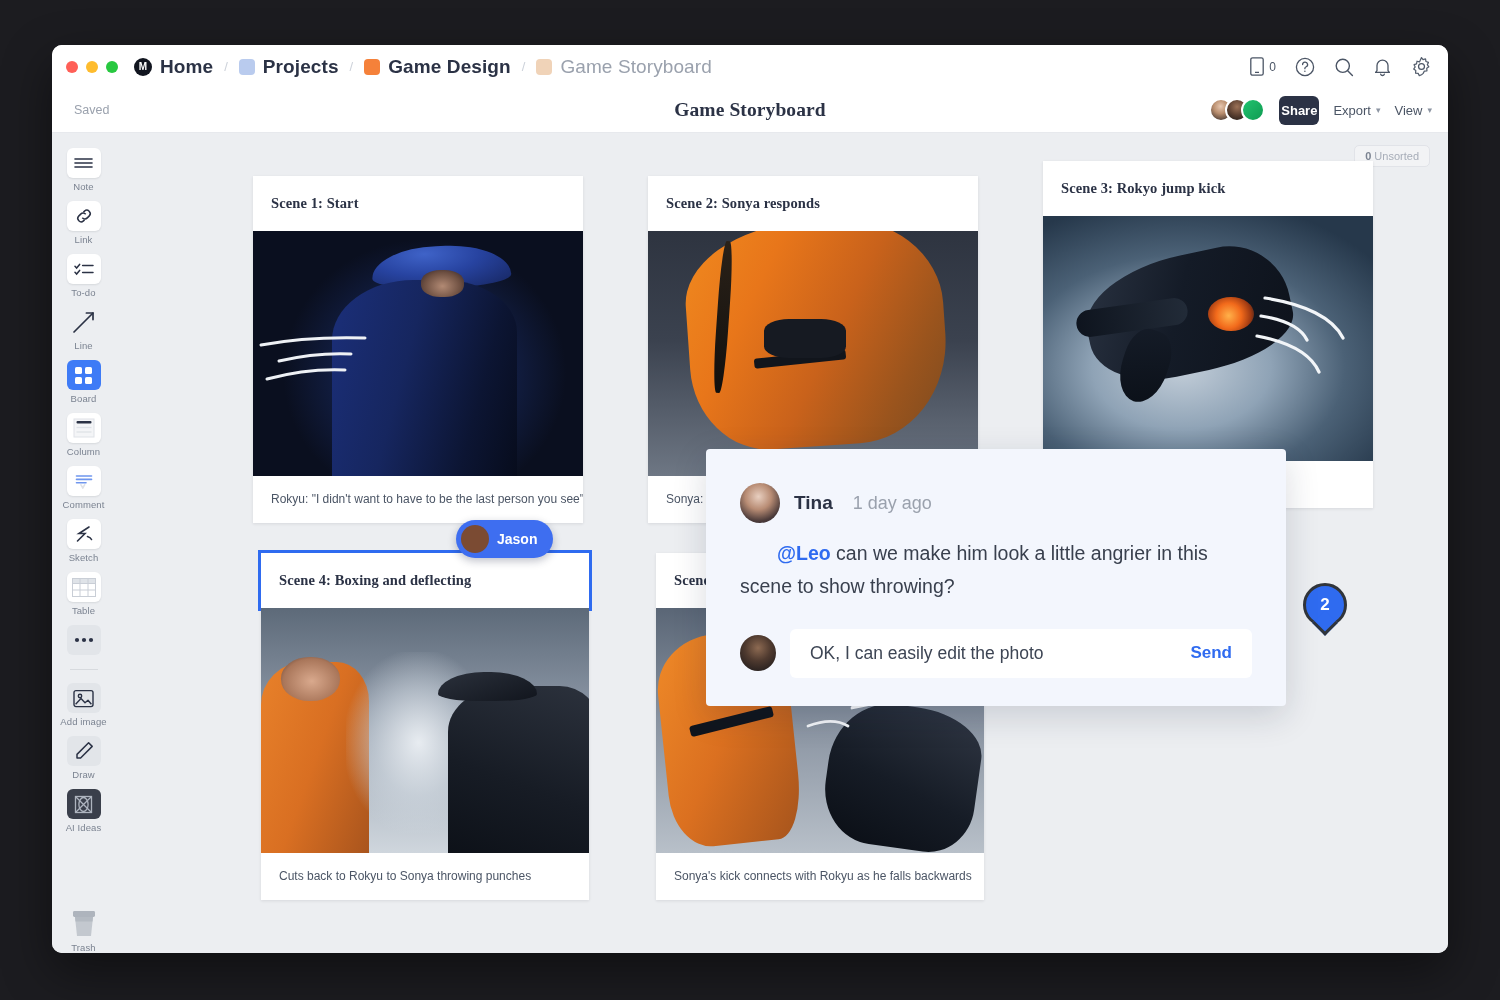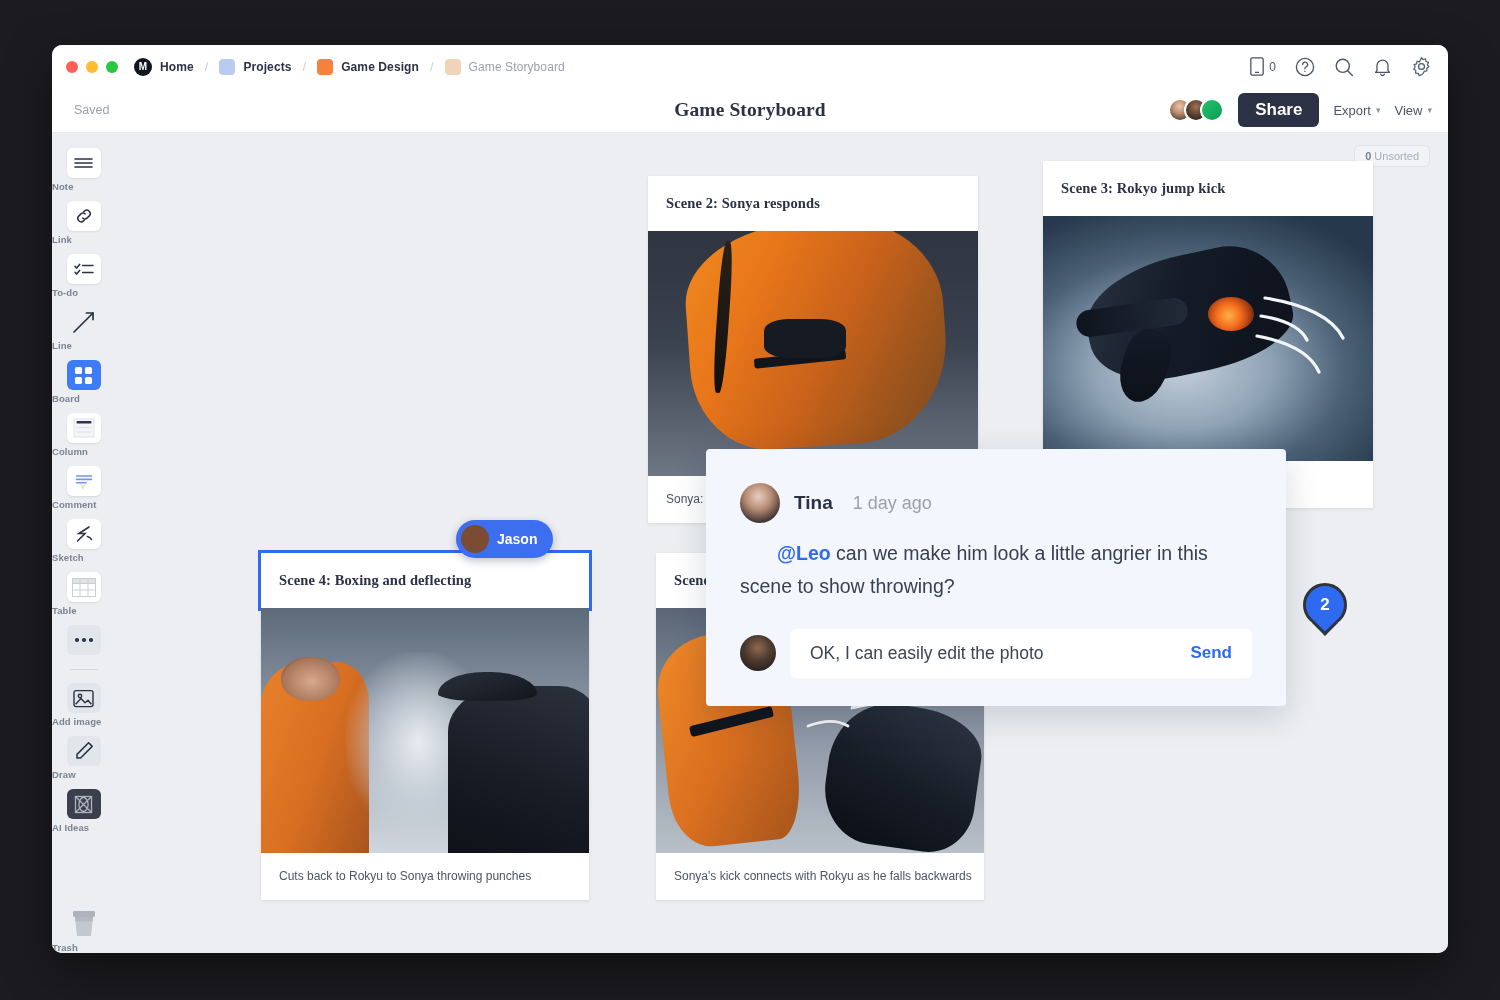--- a/index.html
+++ b/index.html
@@ -30,21 +30,21 @@
     background: #fff;
   }
   .traffic { display: flex; gap: 8px; align-items: center; margin-right: 16px; }
   .dot { width: 12px; height: 12px; border-radius: 50%; }
   .dot.red { background: #ff5f57; }
   .dot.yellow { background: #febc2e; }
   .dot.green { background: #28c840; }
 
   .crumbs { display: flex; align-items: center; gap: 0; flex: 1; }
   .crumb { display: flex; align-items: center; gap: 8px; }
-  .crumb-label { font-size: 12px; font-weight: 700; color: #2b3245; letter-spacing: .1px; text-align: center; }
+  .crumb-label { font-size: 19px; font-weight: 700; color: #2b3245; letter-spacing: .1px; text-align: center; }
   .crumb.dim .crumb-label { color: #9aa1ad; font-weight: 400; }
   .crumb-swatch { width: 16px; height: 16px; border-radius: 4px; }
   .crumb-logo {
     width: 18px; height: 18px; border-radius: 50%;
     background: #11151f; color: #fff;
     display: flex; align-items: center; justify-content: center;
     font-size: 10px; font-weight: 700;
   }
   .crumb-sep { color: #cdd2da; font-size: 13px; margin: 0 11px; }
 
@@ -75,43 +75,43 @@
   }
   .avatars { display: flex; align-items: center; }
   .av {
     width: 24px; height: 24px; border-radius: 50%;
     border: 2px solid #fff; margin-left: -8px;
     background-size: cover; overflow: hidden;
   }
   .av:first-child { margin-left: 0; }
   .btn-share {
     background: #2b3245; color: #fff;
-    font-size: 17px; font-weight: 700;
-    padding: 7px 17px; border-radius: 6px; border: none;
+    font-size: 13px; font-weight: 700;
+    padding: 7px 2px; border-radius: 6px; border: none;
     cursor: pointer;
   }
   .menu-btn {
     font-size: 13px; color: #4b5565; background: none; border: none;
     cursor: pointer; display: flex; align-items: center; gap: 5px;
   }
   .caret { font-size: 9px; color: #8d95a3; }
 
   
   .body-row { flex: 1; display: flex; min-height: 0; }
 
   
   .rail {
     width: 63px; flex: 0 0 63px;
     background: #eceef1;
     padding-top: 10px;
     display: flex; flex-direction: column; align-items: center;
     gap: 0;
     overflow: hidden;
   }
-  .tool { width: 63px; padding: 5px 0 4px; cursor: pointer; font-weight: bold; }
+  .tool { width: 63px; padding: 5px 0 4px; text-align: center; cursor: pointer; }
   .tool-icon {
     width: 34px; height: 30px; margin: 0 auto 3px;
     background: #fff; border-radius: 6px;
     display: flex; align-items: center; justify-content: center;
     box-shadow: 0 1px 2px rgba(20,25,40,.10);
   }
   .tool-icon.flat { background: transparent; box-shadow: none; }
   .tool-icon.soft { background: #e2e5e9; box-shadow: none; }
   .tool-icon.active { background: #3e7bf6; box-shadow: none; }
   .tool-icon.dark { background: #3a3f4b; box-shadow: none; }
@@ -613,20 +613,38 @@
       </div>
     </div>
 
     <div class="canvas">
 
       <div class="unsorted-chip">
         <b>0</b>
         <span>Unsorted</span>
       </div>
 
+      <div class="card" style="left:138px; top:43px; width:330px;">
+        <div class="card-title-box">
+          <div class="card-title">Scene 1: Start</div>
+        </div>
+        <div class="card-img">
+          <div class="photo p1">
+              <span class="hat"></span>
+              <span class="body"></span>
+              <span class="face"></span>
+            </div>
+          <svg class="strokes" viewBox="0 0 330 245" fill="none" stroke="#eef1f5" stroke-width="3" stroke-linecap="round">
+            <path d="M8 114 C40 108, 78 106, 112 107"></path>
+            <path d="M26 130 C52 124, 76 122, 98 123"></path>
+            <path d="M14 148 C44 140, 70 138, 92 139"></path>
+          </svg>
+        </div>
+        <div class="card-cap">Rokyu: "I didn't want to have to be the last person you see"</div>
+      </div>
 
       <div class="card" style="left:533px; top:43px; width:330px;">
         <div class="card-title-box">
           <div class="card-title">Scene 2: Sonya responds</div>
         </div>
         <div class="card-img">
           <div class="photo p2">
               <span class="fighter"></span>
               <span class="braid"></span>
               <span class="band"></span>

